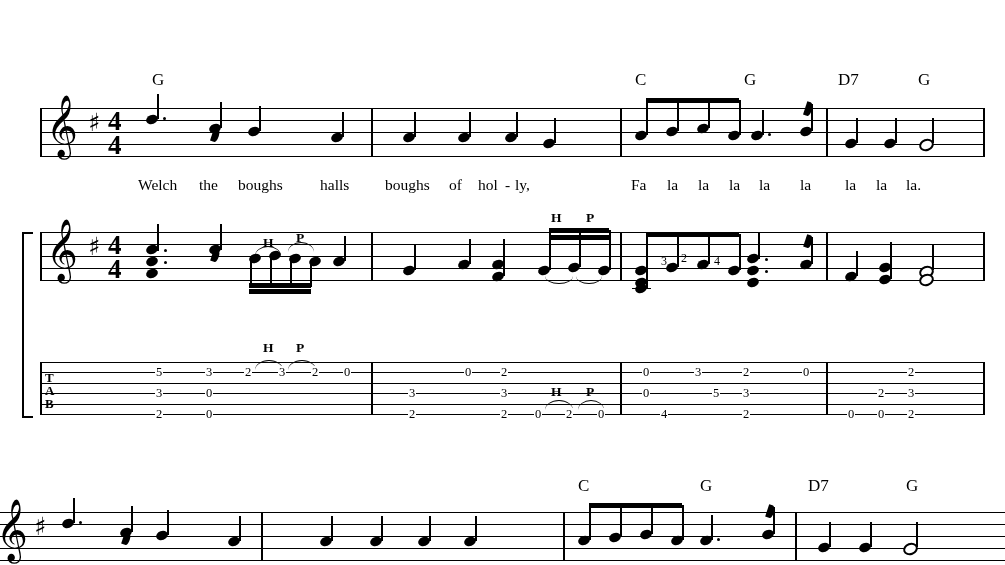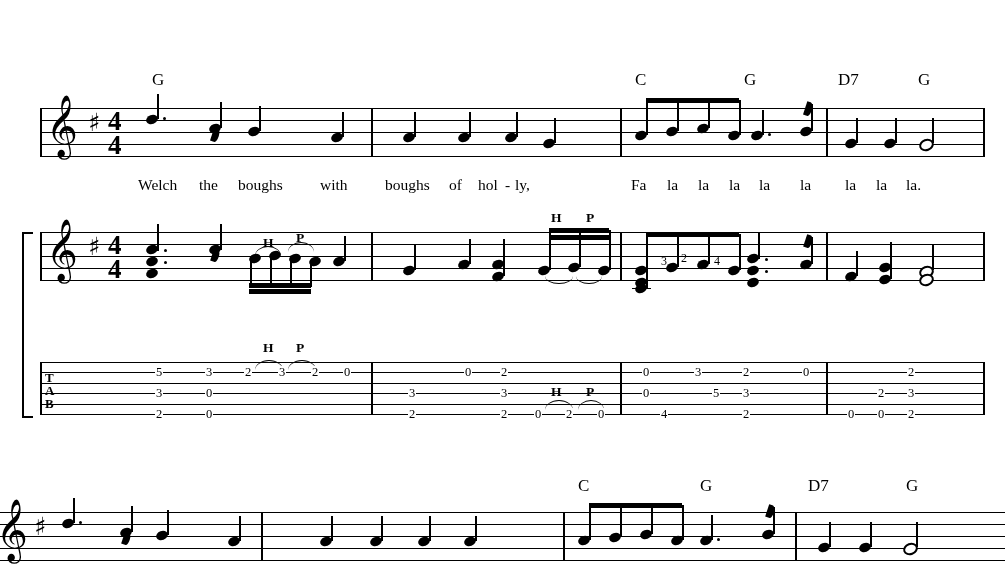--- a/index.html
+++ b/index.html
@@ -274,21 +274,21 @@
 
     <div class="note" style="left:884px;top:139px;"></div>
     <div class="stem" style="left:895px;top:118px;height:25px;"></div>
 
     <div class="note open" style="left:919px;top:139px;"></div>
     <div class="stem" style="left:932px;top:118px;height:25px;"></div>
 
     <div class="lyric" style="left:138px;top:177px;">Welch</div>
     <div class="lyric" style="left:199px;top:177px;">the</div>
     <div class="lyric" style="left:238px;top:177px;">boughs</div>
-    <div class="lyric" style="left:320px;top:177px;">with</div>
+    <div class="lyric" style="left:320px;top:177px;">halls</div>
     <div class="lyric" style="left:385px;top:177px;">boughs</div>
     <div class="lyric" style="left:449px;top:177px;">of</div>
     <div class="lyric" style="left:478px;top:177px;text-align:center;">hol</div>
     <div class="lyric" style="left:505px;top:177px;">-</div>
     <div class="lyric" style="left:515px;top:177px;">ly,</div>
     <div class="lyric" style="left:631px;top:177px;">Fa</div>
     <div class="lyric" style="left:667px;top:177px;">la</div>
     <div class="lyric" style="left:698px;top:177px;">la</div>
     <div class="lyric" style="left:729px;top:177px;">la</div>
     <div class="lyric" style="left:759px;top:177px;">la</div>

